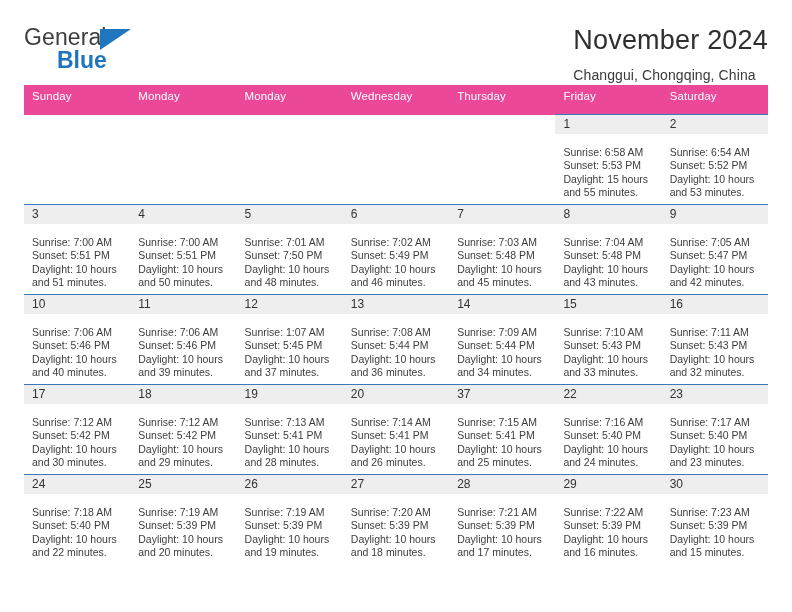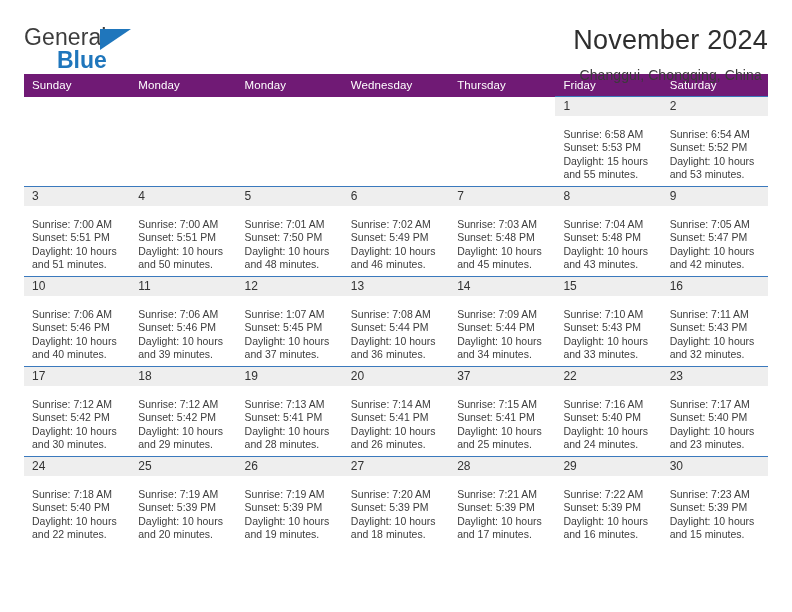--- a/index.html
+++ b/index.html
@@ -21,21 +21,21 @@
     box-sizing: border-box;
     padding: 0 24px;
   }
 
   
   .header {
     display: flex;
     align-items: flex-start;
     justify-content: space-between;
     padding-top: 26px;
-    height: 74px;
+    height: 85px;
     box-sizing: border-box;
   }
   .logo {
     position: relative;
     width: 120px;
     height: 48px;
     line-height: 1;
     user-select: none;
   }
   .logo-general {
@@ -59,21 +59,21 @@
   .logo-blue {
     font-size: 23px;
     color: #1f76bc;
     position: absolute;
     left: 33px;
     top: 23px;
     font-family: "Liberation Sans", sans-serif;
     font-weight: bold;
   }
   .title-block {
-    text-align: center;
+    text-align: left;
     padding-top: 0px;
   }
   .cal-title {
     font-size: 27px;
     font-weight: normal;
     color: #2e2e2e;
     line-height: 1.1;
     margin: 0;
     letter-spacing: 0.2px;
   }
@@ -84,26 +84,26 @@
     letter-spacing: 0.1px;
   }
 
   
   .calendar {
     width: 744px;
     border-collapse: collapse;
     table-layout: fixed;
   }
   .calendar th {
-    background: #701a75;
+    background: #ec4899;
     color: #ffffff;
     font-weight: normal;
     font-size: 11.5px;
     text-align: left;
-    padding: 5px 0 5px 8px;
+    padding: 5px 0 12px 8px;
     height: 19px;
     box-sizing: border-box;
     letter-spacing: 0.1px;
   }
   .calendar td {
     vertical-align: top;
     padding: 0;
     width: 106.28px;
     height: 90px;
     box-sizing: border-box;

